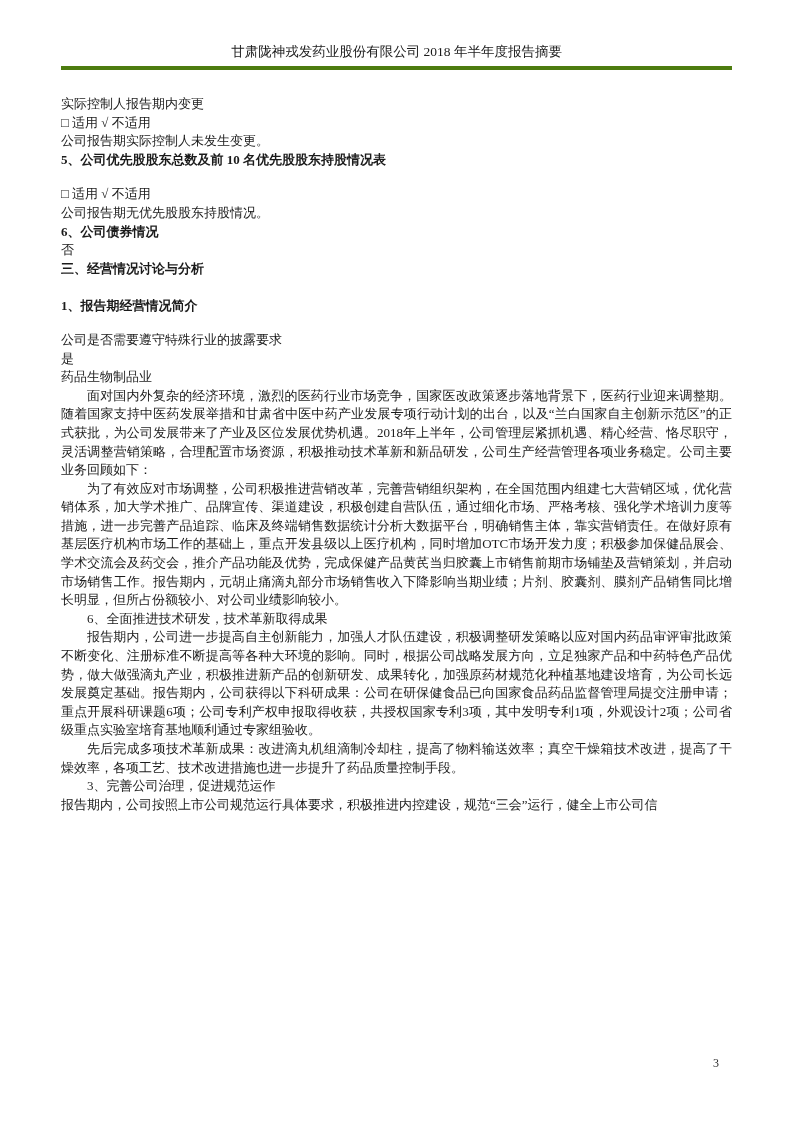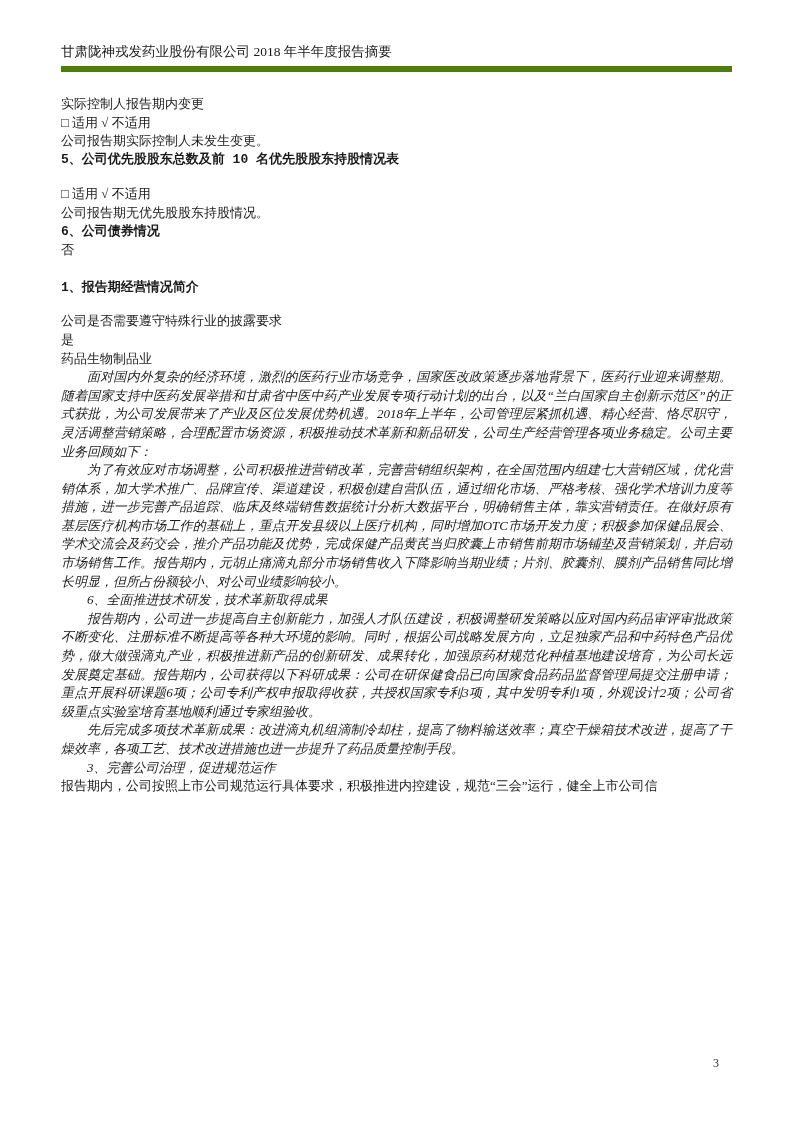--- a/index.html
+++ b/index.html
@@ -8,46 +8,45 @@
     width:793px; height:1122px;
     margin:0 auto;
     background:#ffffff;
     font-family:"Liberation Serif","DejaVu Serif",serif;
     color:#1b1b1b;
     overflow:hidden;
   }
   .doc-header {
     position:absolute;
     left:61px; right:61px; top:44px;
-    text-align:left;
+    text-align:center;
     font-size:13.5px;
     line-height:16px;
     padding-bottom:6px;
-    border-bottom:6px solid #4d7c0f;
+    border-bottom:4px solid #4d7c0f;
   }
   .content {
     position:absolute;
     left:61px; right:61px; top:95px;
   }
   .content p {
     margin:0;
     font-size:13px;
     line-height:18.6px;
     text-align:justify;
     word-break:break-all;
   }
-  .indent { text-indent:2em;font-style:italic; }
+  .indent { text-indent:2em; }
   .gap { margin-top:16px !important; }
   .h3 {
     margin:15px 0 0 0;
     font-size:15px;
     line-height:22px;
     font-weight:bold;
     text-align:left !important;
-    font-family:Liberation Mono, monospace;
   }
   .h3-sub { margin-top:19px !important; }
   .h2 {
     margin:13px 0 0 0;
     font-size:18.5px;
     line-height:27px;
     font-weight:bold;
     text-align:left !important;
   }
   .qa-block { margin-top:15px !important; }
@@ -73,20 +72,21 @@
     <p>□ 适用 √ 不适用</p>
     <p>公司报告期实际控制人未发生变更。</p>
 
     <p class="h3">5、公司优先股股东总数及前 10 名优先股股东持股情况表</p>
     <p class="gap">□ 适用 √ 不适用</p>
     <p>公司报告期无优先股股东持股情况。</p>
 
     <p class="h3">6、公司债券情况</p>
     <p>否</p>
 
+    <p class="h2">三、经营情况讨论与分析</p>
     <p class="h3 h3-sub">1、报告期经营情况简介</p>
 
     <p class="qa-block">公司是否需要遵守特殊行业的披露要求</p>
     <p>是</p>
     <p>药品生物制品业</p>
 
     <p class="indent">面对国内外复杂的经济环境，激烈的医药行业市场竞争，国家医改政策逐步落地背景下，医药行业迎来调整期。随着国家支持中医药发展举措和甘肃省中医中药产业发展专项行动计划的出台，以及“兰白国家自主创新示范区”的正式获批，为公司发展带来了产业及区位发展优势机遇。2018年上半年，公司管理层紧抓机遇、精心经营、恪尽职守，灵活调整营销策略，合理配置市场资源，积极推动技术革新和新品研发，公司生产经营管理各项业务稳定。公司主要业务回顾如下：</p>
     <p class="indent">为了有效应对市场调整，公司积极推进营销改革，完善营销组织架构，在全国范围内组建七大营销区域，优化营销体系，加大学术推广、品牌宣传、渠道建设，积极创建自营队伍，通过细化市场、严格考核、强化学术培训力度等措施，进一步完善产品追踪、临床及终端销售数据统计分析大数据平台，明确销售主体，靠实营销责任。在做好原有基层医疗机构市场工作的基础上，重点开发县级以上医疗机构，同时增加OTC市场开发力度；积极参加保健品展会、学术交流会及药交会，推介产品功能及优势，完成保健产品黄芪当归胶囊上市销售前期市场铺垫及营销策划，并启动市场销售工作。报告期内，元胡止痛滴丸部分市场销售收入下降影响当期业绩；片剂、胶囊剂、膜剂产品销售同比增长明显，但所占份额较小、对公司业绩影响较小。</p>
     <p class="indent">6、全面推进技术研发，技术革新取得成果</p>
     <p class="indent">报告期内，公司进一步提高自主创新能力，加强人才队伍建设，积极调整研发策略以应对国内药品审评审批政策不断变化、注册标准不断提高等各种大环境的影响。同时，根据公司战略发展方向，立足独家产品和中药特色产品优势，做大做强滴丸产业，积极推进新产品的创新研发、成果转化，加强原药材规范化种植基地建设培育，为公司长远发展奠定基础。报告期内，公司获得以下科研成果：公司在研保健食品已向国家食品药品监督管理局提交注册申请；重点开展科研课题6项；公司专利产权申报取得收获，共授权国家专利3项，其中发明专利1项，外观设计2项；公司省级重点实验室培育基地顺利通过专家组验收。</p>

